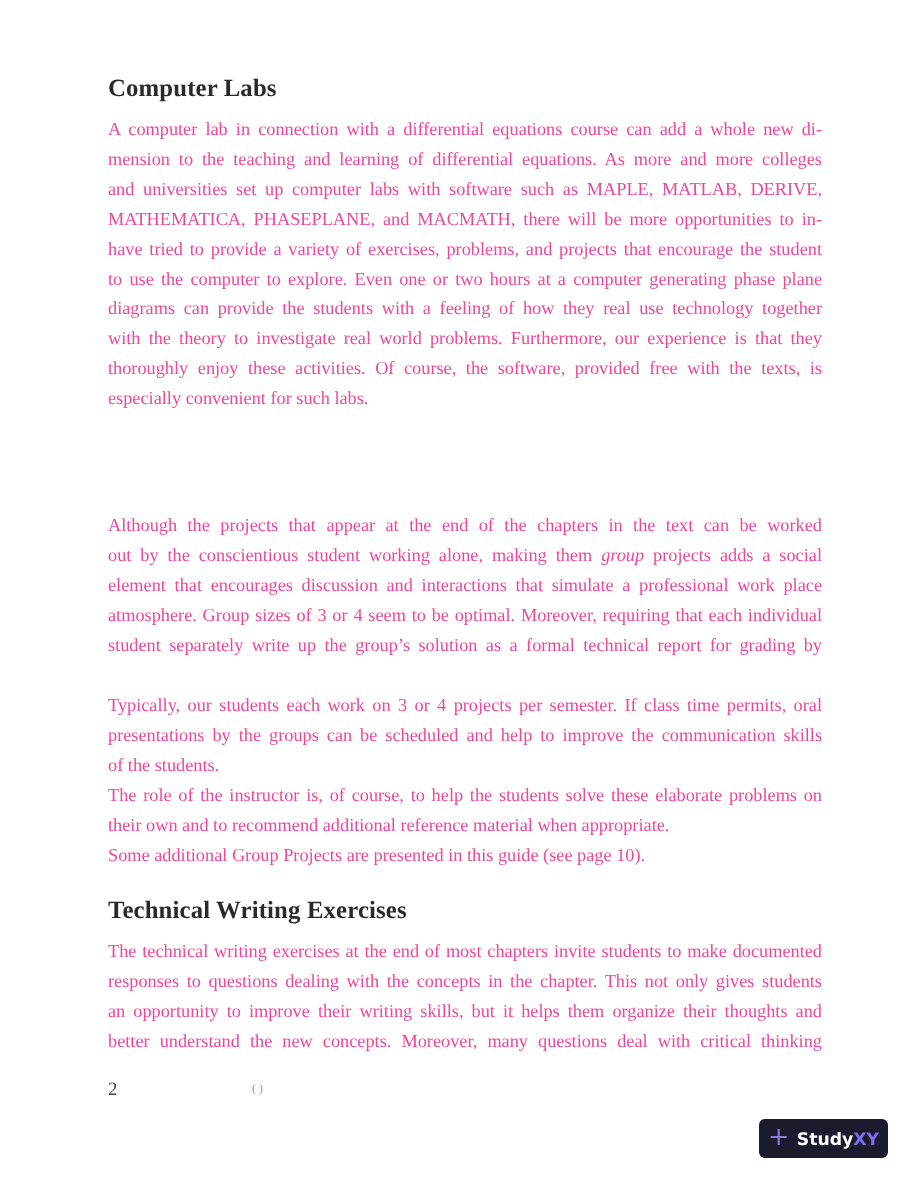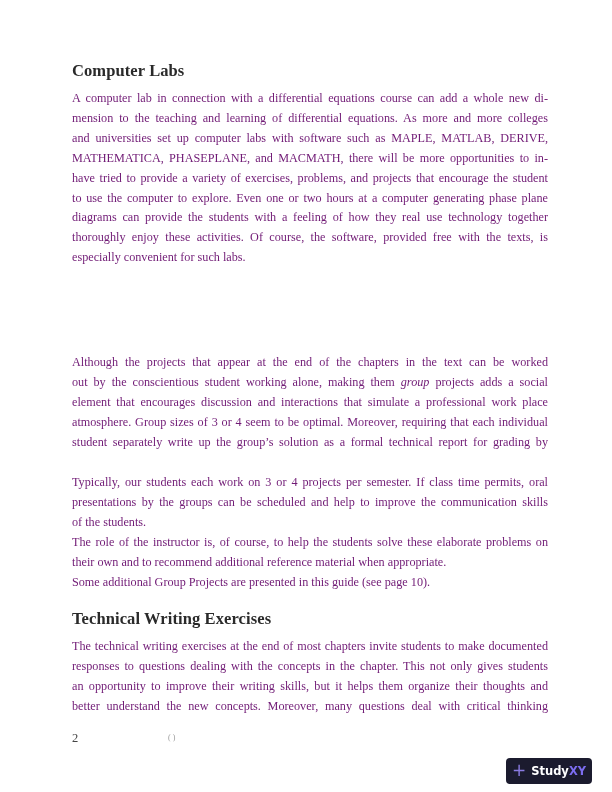--- a/index.html
+++ b/index.html
@@ -1,31 +1,31 @@
 <!DOCTYPE html>
 <html><head>
   <meta charset="utf-8">
   <style>
     html, body { margin: 0; padding: 0; background: #ffffff; }
     body { width: 612px; height: 792px; position: relative; overflow: hidden; }
     .page {
-      position: absolute; left: 0; top: 12px; width: 612px; height: 652px;
+      position: absolute; left: 0; top: 0; width: 612px; height: 652px;
       font-family: "DejaVu Serif", "Liberation Serif", serif;
       color: #3a3a3a;
     }
     .section-title {
       position: absolute; left: 72px;
       font-family: "Liberation Serif", serif;
       font-weight: bold; font-size: 16.5px; color: #2a2a2a;
       margin: 0; letter-spacing: 0.1px;
     }
     .para {
       position: absolute; left: 72px; width: 476px;
       font-family: "Liberation Serif", serif;
-      font-size: 12.2px; line-height: 19.9px; color: #701a75;
+      font-size: 12.2px; line-height: 19.9px; color: #ec4899;
       text-align: justify; margin: 0;
     }
     .para .line { display: block; text-align: justify; text-align-last: justify; white-space: nowrap; }
     .para .line.last { text-align-last: left; }
     em { font-style: italic; }
     .page-number {
       position: absolute; left: 72px; top: 719px;
       font-family: "Liberation Serif", serif; font-size: 12.5px; color: #444;
     }
     .footer-mark {
@@ -49,20 +49,21 @@
 
   <h2 class="section-title" style="top:49px;">Computer Labs</h2>
   <div class="para" style="top:77px;">
     <span class="line">A computer lab in connection with a differential equations course can add a whole new di-</span>
     <span class="line">mension to the teaching and learning of differential equations.  As more and more colleges</span>
     <span class="line">and universities set up computer labs with software such as MAPLE, MATLAB, DERIVE,</span>
     <span class="line">MATHEMATICA, PHASEPLANE, and MACMATH, there will be more opportunities to in-</span>
     <span class="line">have tried to provide a variety of exercises, problems, and projects that encourage the student</span>
     <span class="line">to use the computer to explore. Even one or two hours at a computer generating phase plane</span>
     <span class="line">diagrams can provide the students with a feeling of how they real use technology together</span>
+    <span class="line">with the theory to investigate real world problems. Furthermore, our experience is that they</span>
     <span class="line">thoroughly enjoy these activities.  Of course, the software, provided free with the texts, is</span>
     <span class="line last">especially convenient for such labs.</span>
   </div>
 
   <div class="para" style="top:341px;">
     <span class="line">Although the projects that appear at the end of the chapters in the text can be worked</span>
     <span class="line"><span>out by the conscientious student working alone, making them</span> <em>group</em> <span>projects adds a social</span></span>
     <span class="line">element that encourages discussion and interactions that simulate a professional work place</span>
     <span class="line">atmosphere. Group sizes of 3 or 4 seem to be optimal.  Moreover, requiring that each individual</span>
     <span class="line">student separately write up the group’s solution as a formal technical report for grading by</span>

